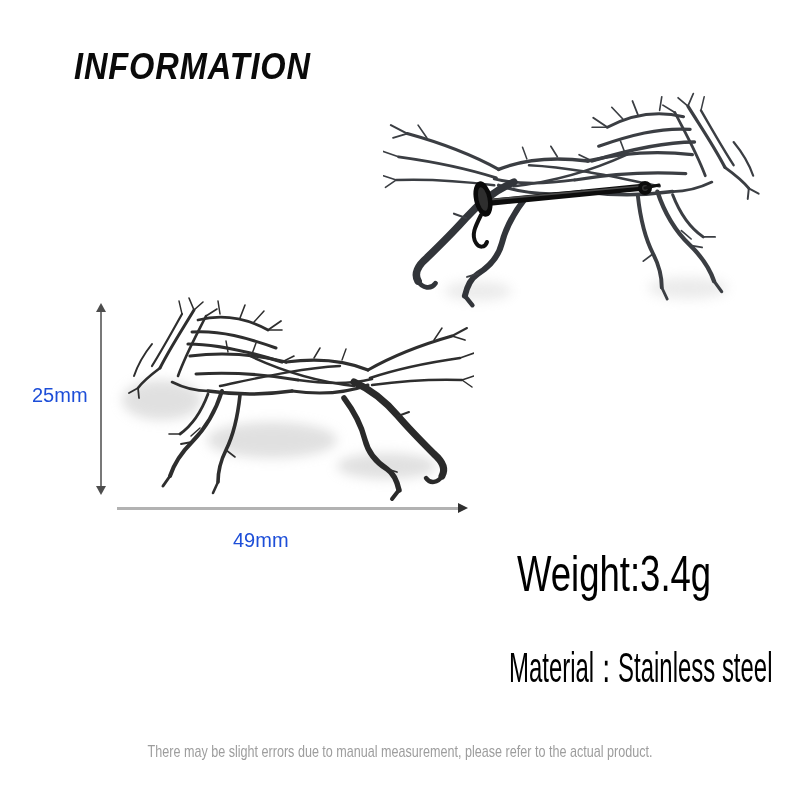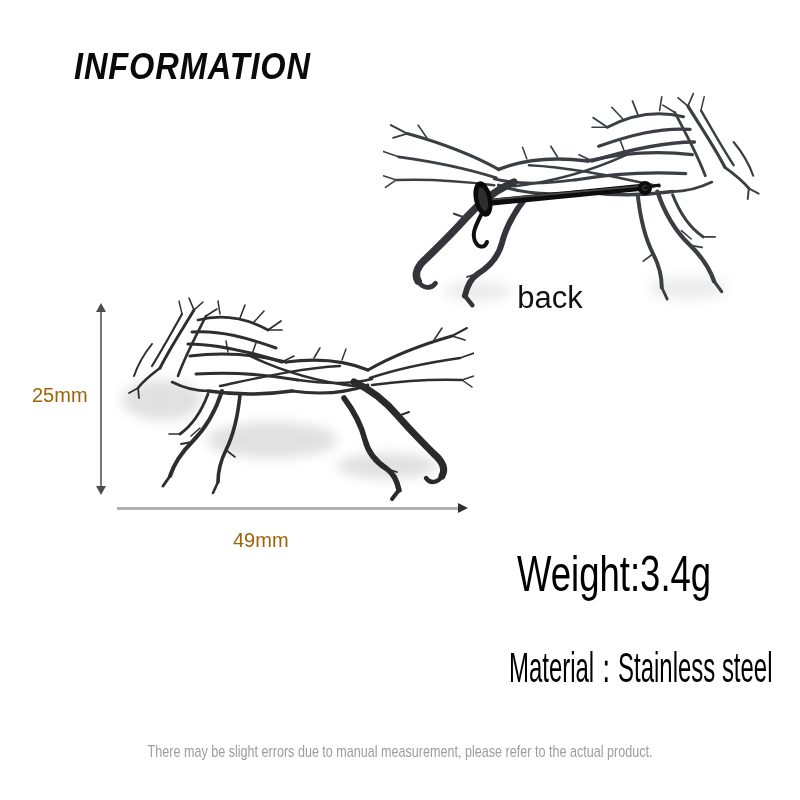--- a/index.html
+++ b/index.html
@@ -10,21 +10,21 @@
   .horse-back{position:absolute;left:383px;top:83px;width:405px;height:232px;}
   .horse-front{position:absolute;left:102px;top:288px;width:372px;height:218px;}
   .back-label{position:absolute;left:494px;top:280px;width:112px;text-align:center;font-size:31px;color:#111;}
   
   .vline{position:absolute;left:100px;top:306px;width:1.5px;height:186px;background:#787878;}
   .arrow{position:absolute;width:0;height:0;}
   .arrow-up{left:96px;top:303px;border-left:5px solid transparent;border-right:5px solid transparent;border-bottom:9px solid #4d4d4d;}
   .arrow-down{left:96px;top:486px;border-left:5px solid transparent;border-right:5px solid transparent;border-top:9px solid #4d4d4d;}
   .hline{position:absolute;left:117px;top:507px;width:344px;height:3px;background:#b2b2b2;}
   .arrow-right{left:458px;top:503px;border-top:5px solid transparent;border-bottom:5px solid transparent;border-left:10px solid #2f2f2f;}
-  .dim-label{position:absolute;font-size:20px;color:#a16207;white-space:nowrap;}
+  .dim-label{position:absolute;font-size:20px;color:#1d4ed8;white-space:nowrap;}
   .dim-h{left:32px;top:384px;}
   .dim-w{left:233px;top:529px;}
   .weight{position:absolute;left:517px;top:545px;font-size:50px;color:#000;white-space:nowrap;
           transform:scaleX(.73);transform-origin:left top;}
   .material{position:absolute;left:509px;top:640px;font-size:42px;color:#000;white-space:nowrap;
           transform:scaleX(.57);transform-origin:left top;}
   .disclaimer{position:absolute;left:0;top:742px;width:800px;text-align:center;font-size:17px;color:#9d9d9d;
           white-space:nowrap;transform:scaleX(.74);transform-origin:center top;}
 </style>
 </head>
@@ -109,21 +109,20 @@
         <ellipse cx="100" cy="116" rx="9" ry="18" fill="#0a0a0a"></ellipse>
         <ellipse cx="100" cy="116" rx="4.5" ry="12" fill="#2e2e2e"></ellipse>
       </g>
       <path d="M98,132 C92,144 88,152 93,160 C96,165 102,165 104,159" stroke="#101010" stroke-width="4" fill="none" stroke-linecap="round"></path>
       <circle cx="262" cy="105" r="7" fill="#0b0b0b"></circle>
       <circle cx="262" cy="105" r="3" fill="#333333"></circle>
       <path d="M262,105 l14,-3" stroke="#111111" stroke-width="3" stroke-linecap="round" fill="none"></path>
     </g>
   </svg>
 
-  <div class="back-label">back</div>
 
   <svg class="horse-front" viewBox="0 0 372 218" xmlns="http://www.w3.org/2000/svg">
     <defs>
       <filter id="blurF" x="-60%" y="-60%" width="220%" height="220%">
           <feGaussianBlur stdDeviation="6"></feGaussianBlur>
         </filter>
     </defs>
     <g filter="url(#blurF)" fill="#c2c2c2" opacity="0.5">
       <ellipse cx="60" cy="112" rx="40" ry="20"></ellipse>
       <ellipse cx="170" cy="152" rx="65" ry="18"></ellipse>

